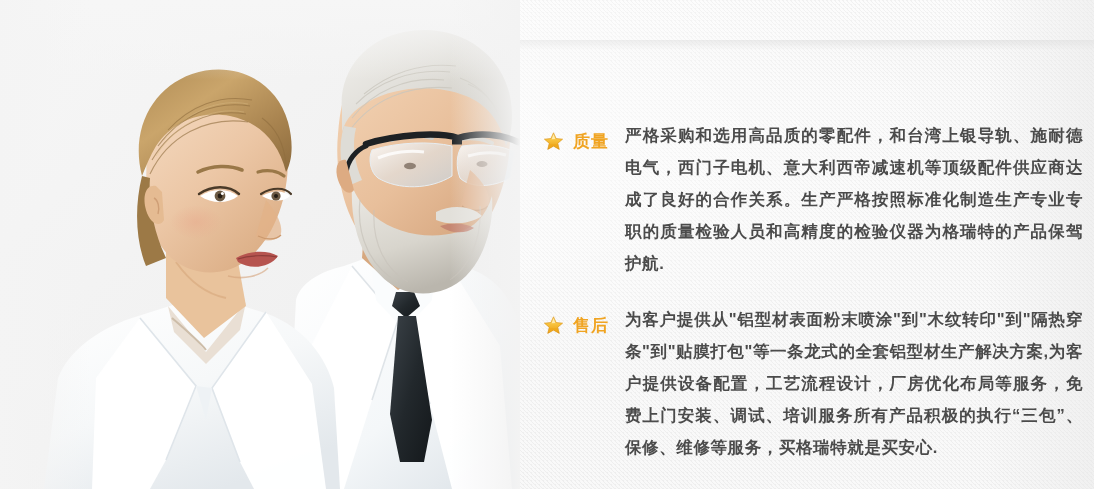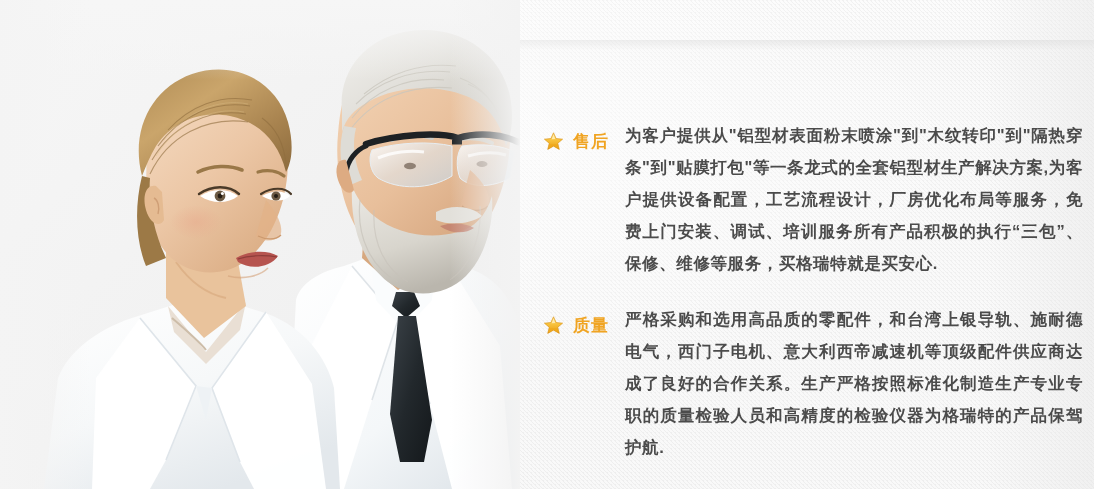--- a/index.html
+++ b/index.html
@@ -352,48 +352,48 @@
     </svg>
     <div class="photo-fade"></div>
   </div>
 
   <div class="features">
 
     <div class="feature">
       <div class="feature-head">
         <svg class="star-icon" viewBox="0 0 24 22">
           <defs>
+            <linearGradient id="starG1" x1="0" y1="0" x2="0" y2="1">
+              <stop offset="0" stop-color="#fde08a"></stop>
+              <stop offset="0.45" stop-color="#f8c23c"></stop>
+              <stop offset="1" stop-color="#e89a12"></stop>
+            </linearGradient>
+          </defs>
+          <path d="M12 1.6 L15 8.2 L22.4 8.9 L16.9 13.6 L18.6 20.6 L12 16.9 L5.4 20.6 L7.1 13.6 L1.6 8.9 L9 8.2 Z" fill="url(#starG1)" stroke="#d98f0b" stroke-width="0.7" stroke-linejoin="round"></path>
+          <path d="M12 3.6 L14 8.6 L9.9 8.9 Z" fill="#fff0bd" opacity="0.85"></path>
+          <path d="M8.2 14.6 L15.8 14.6 L17.1 19.4 L12 16.2 L6.9 19.4 Z" fill="#f0a91d" opacity="0.9"></path>
+        </svg>
+        <span class="feature-label">质量</span>
+      </div>
+      <p class="feature-body">严格采购和选用高品质的零配件，和台湾上银导轨、施耐德电气，西门子电机、意大利西帝减速机等顶级配件供应商达成了良好的合作关系。生产严格按照标准化制造生产专业专职的质量检验人员和高精度的检验仪器为格瑞特的产品保驾护航.</p>
+    </div>
+
+    <div class="feature">
+      <div class="feature-head">
+        <svg class="star-icon" viewBox="0 0 24 22">
+          <defs>
             <linearGradient id="starG2" x1="0" y1="0" x2="0" y2="1">
               <stop offset="0" stop-color="#fde08a"></stop>
               <stop offset="0.45" stop-color="#f8c23c"></stop>
               <stop offset="1" stop-color="#e89a12"></stop>
             </linearGradient>
           </defs>
           <path d="M12 1.6 L15 8.2 L22.4 8.9 L16.9 13.6 L18.6 20.6 L12 16.9 L5.4 20.6 L7.1 13.6 L1.6 8.9 L9 8.2 Z" fill="url(#starG2)" stroke="#d98f0b" stroke-width="0.7" stroke-linejoin="round"></path>
           <path d="M12 3.6 L14 8.6 L9.9 8.9 Z" fill="#fff0bd" opacity="0.85"></path>
           <path d="M8.2 14.6 L15.8 14.6 L17.1 19.4 L12 16.2 L6.9 19.4 Z" fill="#f0a91d" opacity="0.9"></path>
         </svg>
         <span class="feature-label">售后</span>
       </div>
       <p class="feature-body">为客户提供从"铝型材表面粉末喷涂"到"木纹转印"到"隔热穿条"到"贴膜打包"等一条龙式的全套铝型材生产解决方案,为客户提供设备配置，工艺流程设计，厂房优化布局等服务，免费上门安装、调试、培训服务所有产品积极的执行“三包”、保修、维修等服务，买格瑞特就是买安心.</p>
     </div>
 
-    <div class="feature">
-      <div class="feature-head">
-        <svg class="star-icon" viewBox="0 0 24 22">
-          <defs>
-            <linearGradient id="starG1" x1="0" y1="0" x2="0" y2="1">
-              <stop offset="0" stop-color="#fde08a"></stop>
-              <stop offset="0.45" stop-color="#f8c23c"></stop>
-              <stop offset="1" stop-color="#e89a12"></stop>
-            </linearGradient>
-          </defs>
-          <path d="M12 1.6 L15 8.2 L22.4 8.9 L16.9 13.6 L18.6 20.6 L12 16.9 L5.4 20.6 L7.1 13.6 L1.6 8.9 L9 8.2 Z" fill="url(#starG1)" stroke="#d98f0b" stroke-width="0.7" stroke-linejoin="round"></path>
-          <path d="M12 3.6 L14 8.6 L9.9 8.9 Z" fill="#fff0bd" opacity="0.85"></path>
-          <path d="M8.2 14.6 L15.8 14.6 L17.1 19.4 L12 16.2 L6.9 19.4 Z" fill="#f0a91d" opacity="0.9"></path>
-        </svg>
-        <span class="feature-label">质量</span>
-      </div>
-      <p class="feature-body">严格采购和选用高品质的零配件，和台湾上银导轨、施耐德电气，西门子电机、意大利西帝减速机等顶级配件供应商达成了良好的合作关系。生产严格按照标准化制造生产专业专职的质量检验人员和高精度的检验仪器为格瑞特的产品保驾护航.</p>
-    </div>
-
   </div>
 </div>
 
 </body></html>

